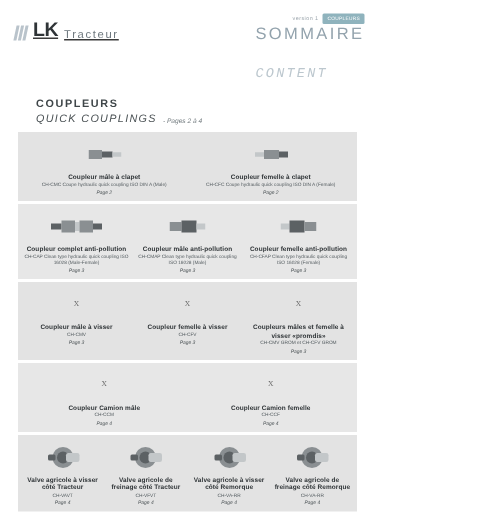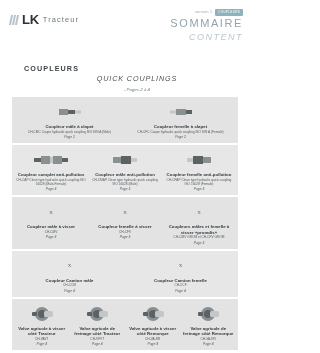--- a/index.html
+++ b/index.html
@@ -7,40 +7,40 @@
     width:250px;height:353px;
     background:#ffffff;
     font-family:"Liberation Sans", sans-serif;
     color:#3a3a3a;
     overflow:hidden;
   }
   .page{position:relative;width:250px;height:353px;box-sizing:border-box;}
 
   
   .header{position:relative;height:42px;padding:12px 8px 0 10px;box-sizing:border-box;}
-  .logo{display:flex;align-items:center;gap:1px;}
+  .logo{display:flex;align-items:flex-end;gap:1px;text-decoration:underline;}
   .logo-marks{display:inline-block;width:9px;height:10px;position:relative;margin-right:2px;}
   .logo-marks i{position:absolute;top:0;width:1.5px;height:10px;background:#b9c3cb;display:block;transform:skewX(-12deg);}
   .logo-marks i:nth-child(1){left:0;}
   .logo-marks i:nth-child(2){left:3px;}
   .logo-marks i:nth-child(3){left:6px;}
   .logo-lk{font-size:13px;font-weight:bold;letter-spacing:-0.3px;color:#2f3437;}
   .logo-fit{font-size:7.5px;letter-spacing:1.1px;color:#6d777d;margin-left:3px;}
 
-  .sommaire{position:absolute;right:7px;top:9px;text-align:right;line-height:1;}
+  .sommaire{position:absolute;right:7px;top:9px;line-height:1;}
   .ver-row{display:flex;align-items:center;justify-content:flex-end;gap:3px;height:7px;}
   .ver-txt{font-size:3.6px;letter-spacing:.3px;color:#9aa4ab;}
   .ver-badge{display:inline-block;font-size:3.2px;letter-spacing:.2px;color:#ffffff;background:#8fb3bd;padding:1.5px 3px;border-radius:1px;}
   .som-1{font-size:11px;letter-spacing:1.6px;color:#93a3ad;font-weight:normal;margin-top:2px;}
-  .som-2{font-size:9px;letter-spacing:1.5px;color:#bcc7ce;font-style:italic;margin-top:4px;}
+  .som-2{font-size:9px;letter-spacing:1.5px;color:#bcc7ce;font-style:italic;margin-top:16px;font-family:Liberation Mono, monospace;}
 
   
   .section{padding:0 0 0 24px;margin-top:22px;}
   .sec-fr{font-size:7.2px;font-weight:bold;letter-spacing:1.1px;color:#3f4649;}
-  .sec-row{display:flex;align-items:center;gap:4px;margin-top:1px;flex-direction:column;}
+  .sec-row{display:flex;align-items:flex-end;gap:4px;margin-top:1px;}
   .sec-en{font-size:7.2px;font-style:italic;letter-spacing:.9px;color:#4a5154;}
   .sec-pages{font-size:4.4px;font-style:italic;color:#6f787c;}
 
   
   .rows{margin-top:5px;padding:0 12px;}
   .row{background:#e3e3e3;display:flex;margin-bottom:2px;padding:5px 2px 4px 2px;box-sizing:border-box;}
   .row.alt{background:#e7e7e7;}
   .card{flex:1;display:flex;flex-direction:column;align-items:center;text-align:center;padding:0 2px;box-sizing:border-box;}
   .thumb{height:20px;display:flex;align-items:center;justify-content:center;margin-bottom:2px;}
   .ph{font-size:5px;color:#6b6b6b;font-family:"Liberation Serif",serif;}

